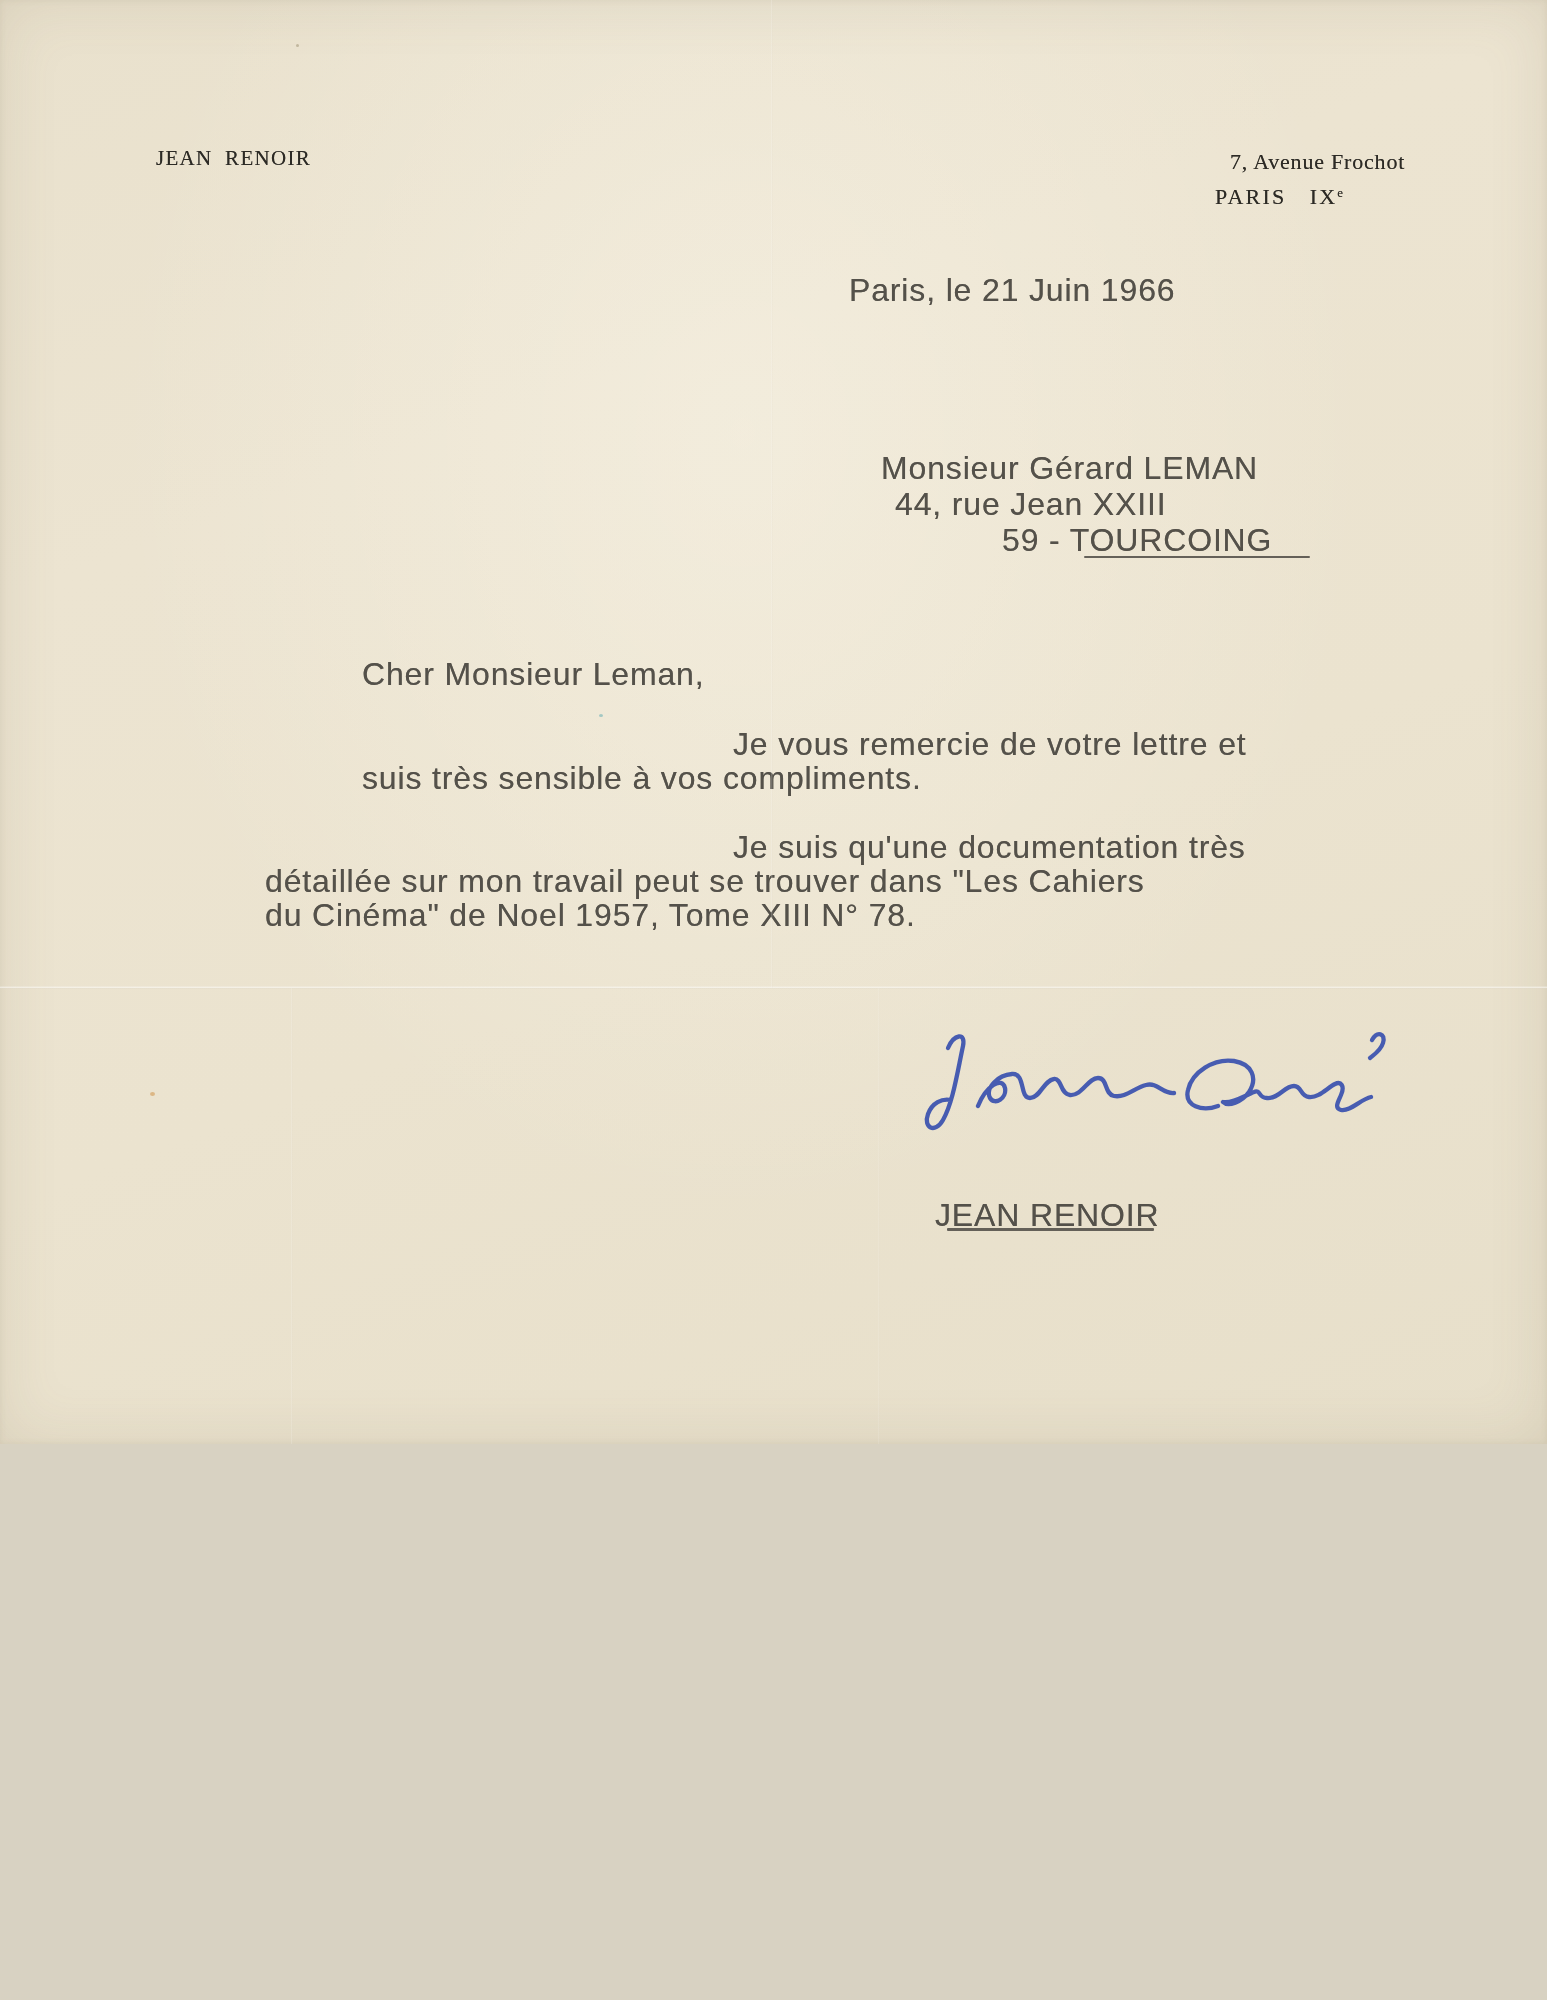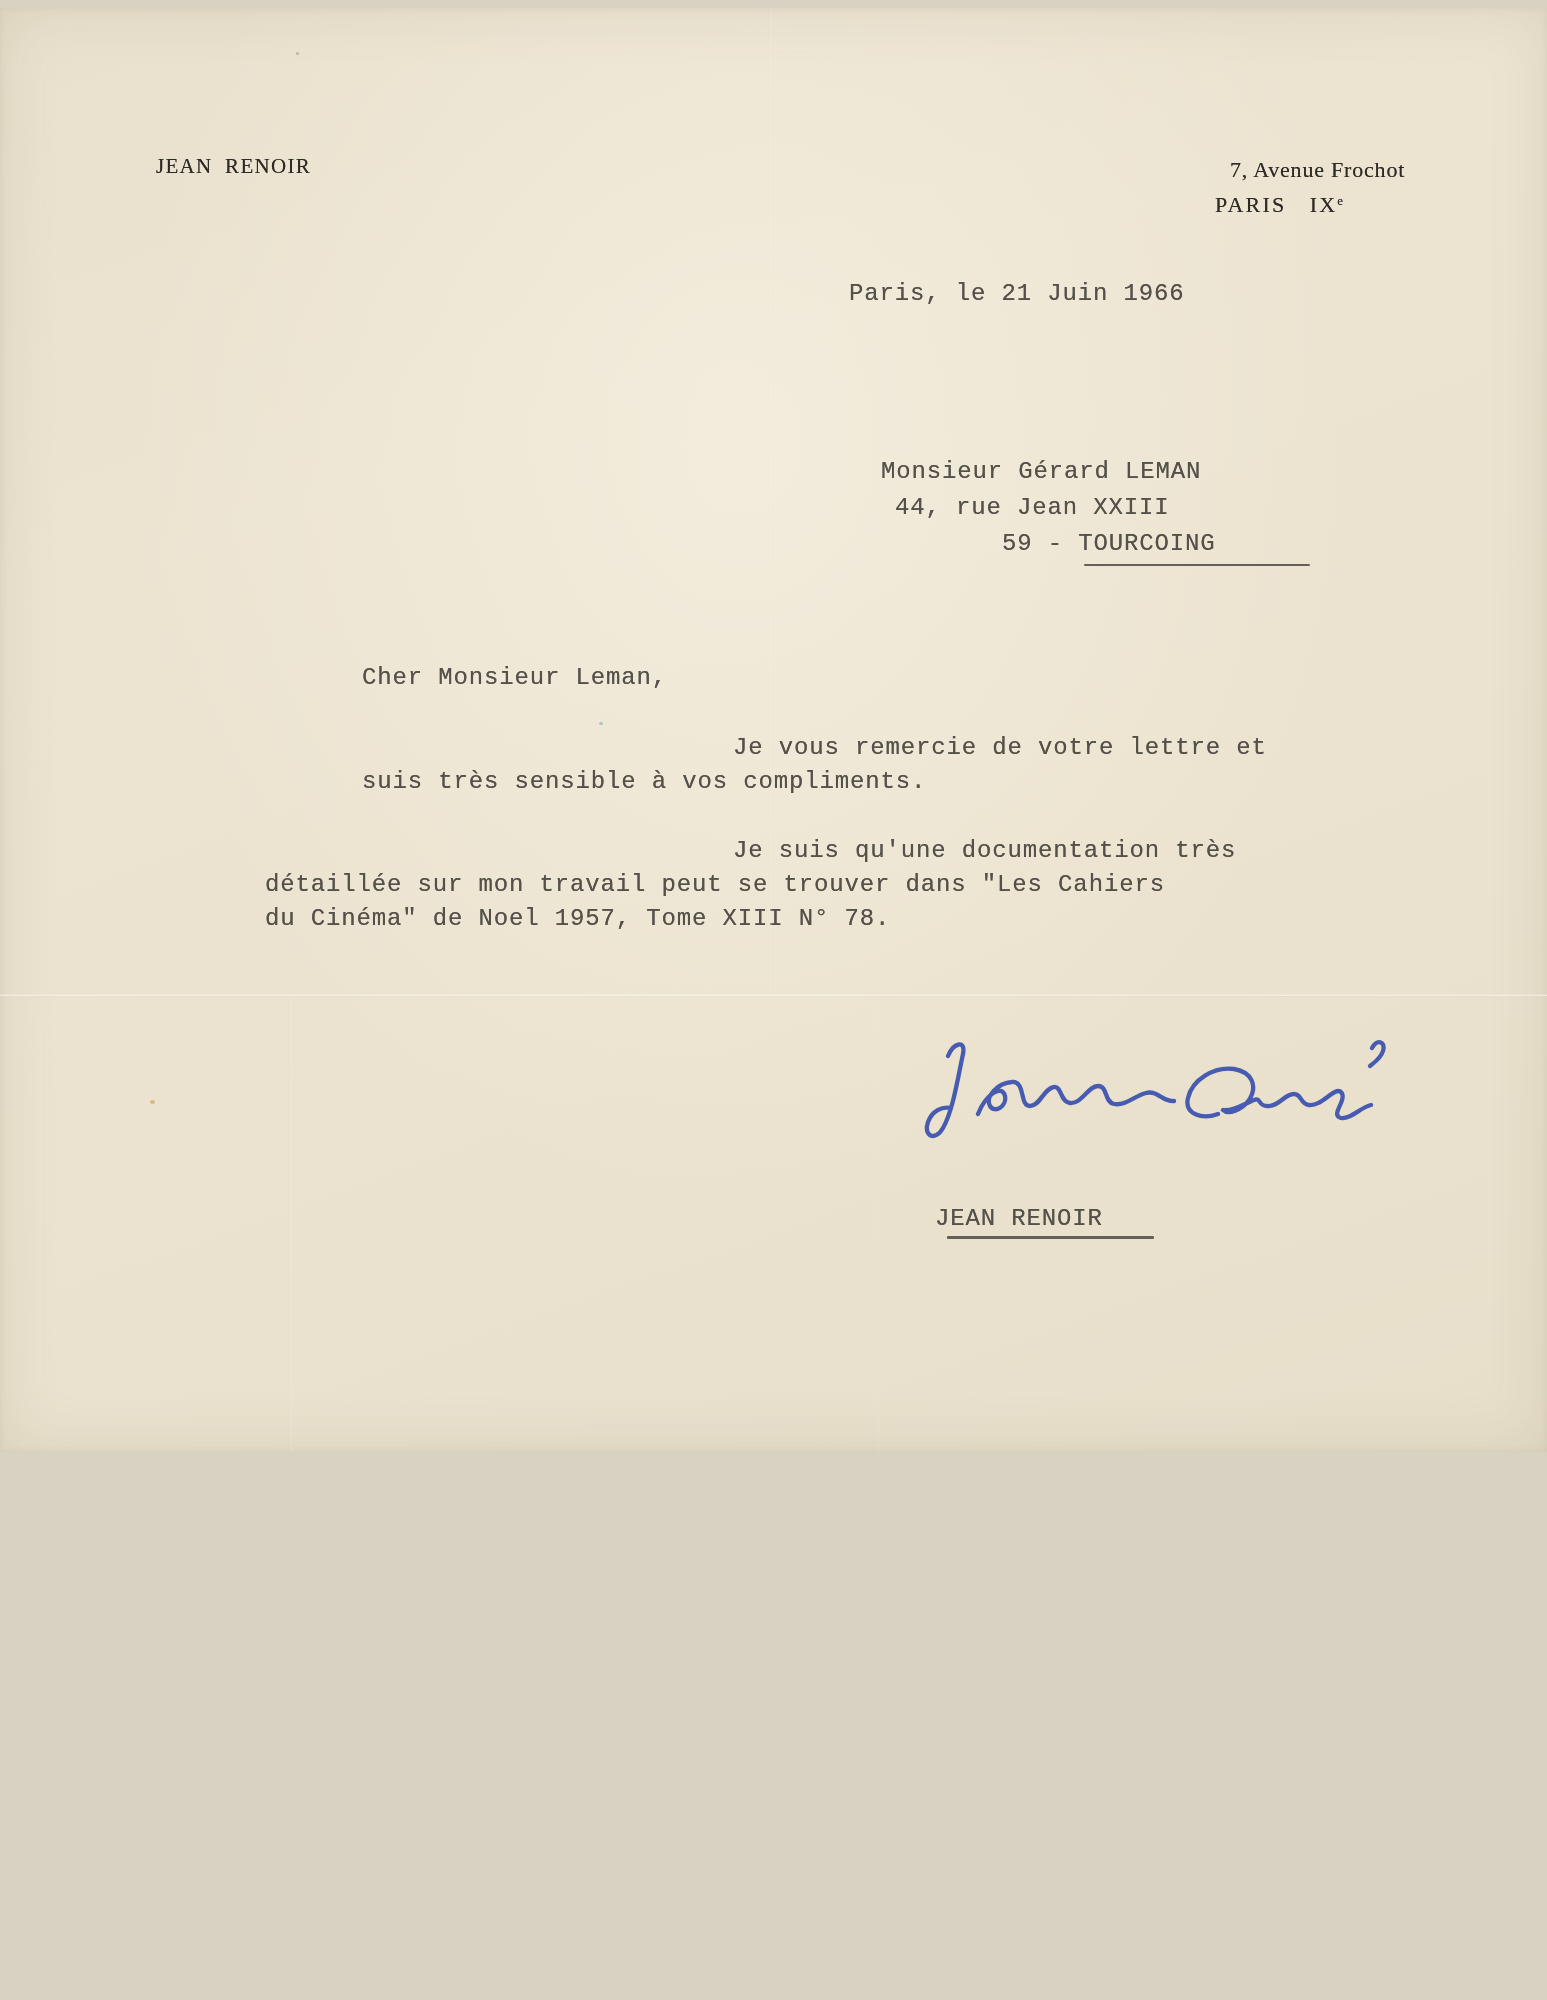--- a/index.html
+++ b/index.html
@@ -1,32 +1,32 @@
 <!DOCTYPE html>
 <html><head>
 <meta charset="utf-8">
 <style>
   html, body { margin:0; padding:0; background:#d8d2c2; }
   .page {
     position: relative;
     width: 1547px;
     height: 1444px;
-    margin: 8px auto;
+    margin: 0 auto;
     overflow: hidden;
     background:
       radial-gradient(ellipse at 48% 30%, rgba(255,252,242,0.35) 0%, rgba(255,252,242,0) 55%),
       linear-gradient(160deg, #e9e1cd 0%, #ece4d1 30%, #ebe3cf 60%, #e7dfca 100%);
     box-shadow: inset 0 0 60px rgba(120,105,75,0.14), inset 0 0 6px rgba(120,105,75,0.10);
     font-family: "Liberation Serif", serif;
   }
   
   .tw {
     position: absolute;
-    font-family: Liberation Mono, monospace;
-    font-size: 24px;
+    font-family: Liberation Sans, sans-serif;
+    font-size: 32px;
     letter-spacing: 0.85px;
     color: #54514a;
     white-space: pre;
     text-shadow: 0 0 0.6px rgba(70,67,60,0.65);
   }
   
   .serif {
     position: absolute;
     color: #2c2a25;
     white-space: pre;

